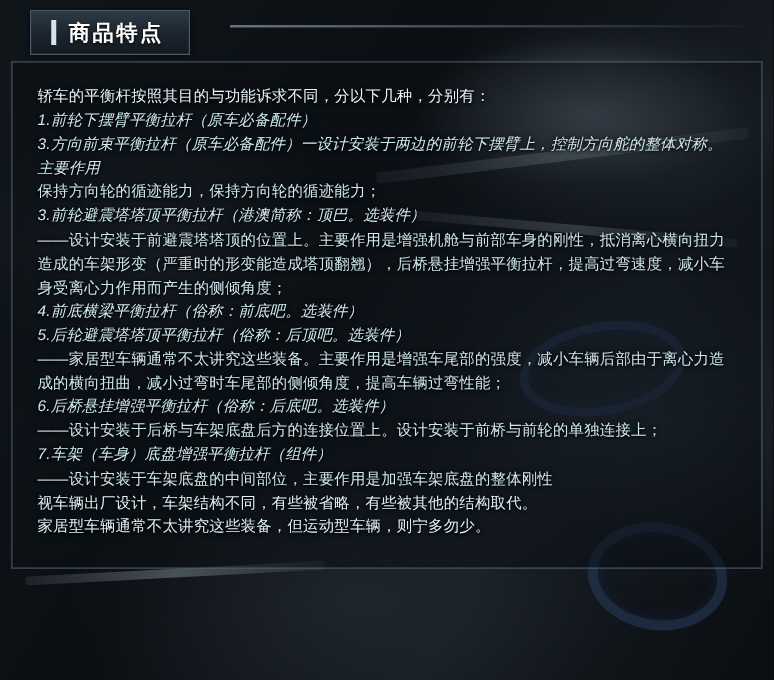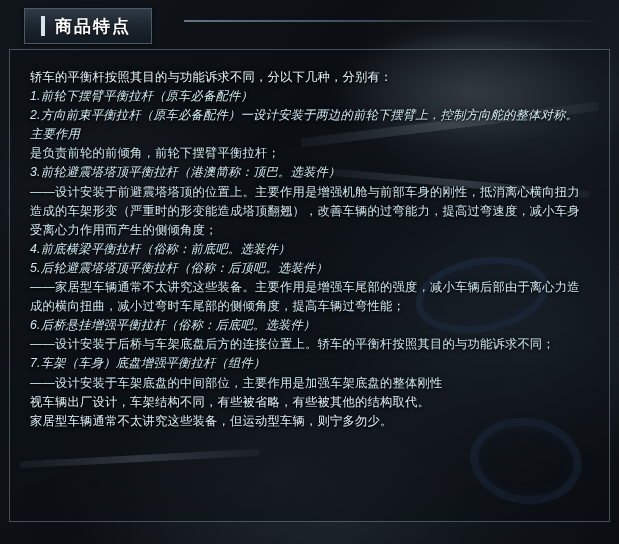--- a/index.html
+++ b/index.html
@@ -92,21 +92,21 @@
     left: 184px; top: 20px;
     width: 410px; height: 2px;
     background: linear-gradient(90deg, rgba(120,140,160,0.8), rgba(120,140,160,0.05));
   }
 
   
   .frame {
     position: absolute;
     left: 9px; top: 49px;
     width: 601px;
-    height: 473px;
+    height: 406px;
     border: 1px solid rgba(140,160,180,0.45);
     box-sizing: border-box;
     background: linear-gradient(160deg, rgba(10,14,18,0.55) 0%, rgba(12,18,24,0.35) 50%, rgba(8,12,16,0.55) 100%);
   }
   .body-text {
     position: absolute;
     left: 20px; top: 18px;
     width: 560px;
     color: #d6f0f7;
     font-size: 12.3px;
@@ -144,33 +144,33 @@
     <div class="ribbon-tail"></div>
   </div>
 
   <div class="frame">
     <div class="body-text">
 
       <p class="lead">轿车的平衡杆按照其目的与功能诉求不同，分以下几种，分别有：</p>
 
       <p class="item-title">1.前轮下摆臂平衡拉杆（原车必备配件）</p>
 
-      <p class="item-title">2.方向前束平衡拉杆（原车必备配件）一设计安装于两边的前轮下摆臂上，控制方向舵的整体对称。主要作用</p>
-      <p class="item-desc">是负责前轮的前倾角，前轮下摆臂平衡拉杆；</p>
+      <p class="item-title">3.方向前束平衡拉杆（原车必备配件）一设计安装于两边的前轮下摆臂上，控制方向舵的整体对称。主要作用</p>
+      <p class="item-desc">保持方向轮的循迹能力，保持方向轮的循迹能力；</p>
 
       <p class="item-title">3.前轮避震塔塔顶平衡拉杆（港澳简称：顶巴。选装件）</p>
-      <p class="item-desc">——设计安装于前避震塔塔顶的位置上。主要作用是增强机舱与前部车身的刚性，抵消离心横向扭力造成的车架形变（严重时的形变能造成塔顶翻翘），改善车辆的过弯能力，提高过弯速度，减小车身受离心力作用而产生的侧倾角度；</p>
+      <p class="item-desc">——设计安装于前避震塔塔顶的位置上。主要作用是增强机舱与前部车身的刚性，抵消离心横向扭力造成的车架形变（严重时的形变能造成塔顶翻翘），后桥悬挂增强平衡拉杆，提高过弯速度，减小车身受离心力作用而产生的侧倾角度；</p>
 
       <p class="item-title">4.前底横梁平衡拉杆（俗称：前底吧。选装件）</p>
 
       <p class="item-title">5.后轮避震塔塔顶平衡拉杆（俗称：后顶吧。选装件）</p>
       <p class="item-desc">——家居型车辆通常不太讲究这些装备。主要作用是增强车尾部的强度，减小车辆后部由于离心力造成的横向扭曲，减小过弯时车尾部的侧倾角度，提高车辆过弯性能；</p>
 
       <p class="item-title">6.后桥悬挂增强平衡拉杆（俗称：后底吧。选装件）</p>
-      <p class="item-desc">——设计安装于后桥与车架底盘后方的连接位置上。轿车的平衡杆按照其目的与功能诉求不同；</p>
+      <p class="item-desc">——设计安装于后桥与车架底盘后方的连接位置上。设计安装于前桥与前轮的单独连接上；</p>
 
       <p class="item-title">7.车架（车身）底盘增强平衡拉杆（组件）</p>
       <p class="item-desc">——设计安装于车架底盘的中间部位，主要作用是加强车架底盘的整体刚性</p>
 
       <p class="tail">视车辆出厂设计，车架结构不同，有些被省略，有些被其他的结构取代。
 家居型车辆通常不太讲究这些装备，但运动型车辆，则宁多勿少。</p>
     </div>
   </div>
 
 </div>

